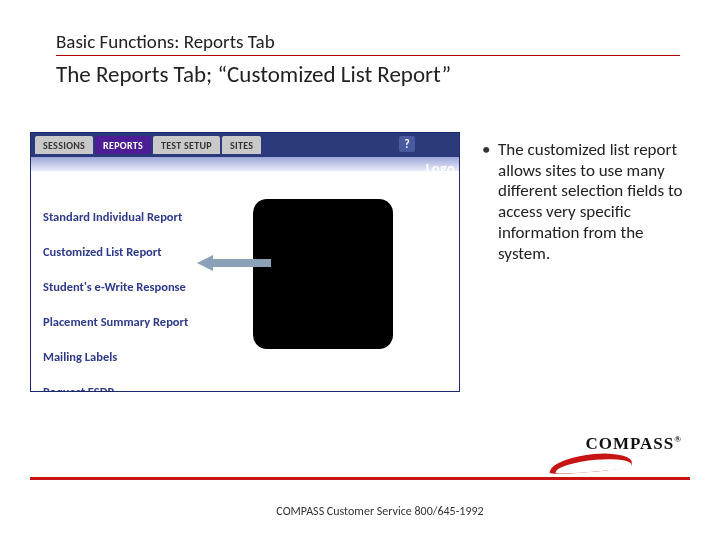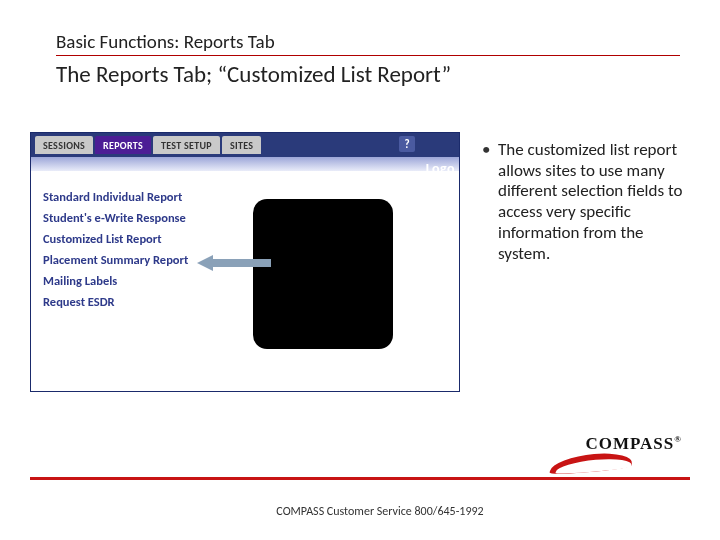--- a/index.html
+++ b/index.html
@@ -12,21 +12,21 @@
   .screenshot { position: absolute; left: 30px; top: 132px; width: 430px; height: 260px; border: 1px solid #1a2a6b; background: #fff; overflow: hidden; }
   .tabbar { background: #2a3a7a; height: 24px; display: flex; align-items: center; padding-left: 4px; font-size: 10px; color: #fff; position: relative; }
   .tab { background: #c9c9c9; color: #333; font-weight: bold; padding: 3px 8px; margin-right: 2px; border-radius: 2px 2px 0 0; height: 18px; display: flex; align-items: center; letter-spacing: 0.3px; }
   .tab.active { background: #4c1d95; color: #fff; }
   .help { position: absolute; right: 44px; top: 3px; width: 16px; height: 16px; background: #4a5aa0; color: #fff; border-radius: 2px; display: flex; align-items: center; justify-content: center; font-weight: bold; font-size: 11px; }
   .logout { position: absolute; right: 4px; top: 3px; font-size: 14px; font-weight: bold; color: #fff; letter-spacing: 0.5px; margin-top: 24px; }
   .subbar { height: 14px; background: linear-gradient(#9ca6d8, #e9ecf9); }
 
   .panel { position: relative; padding: 18px 12px; min-height: 220px; }
   .menu { list-style: none; }
-  .menu li { font-size: 12.5px; font-weight: bold; color: #2e3a8a; margin-bottom: 6px; cursor: pointer; }
+  .menu li { font-size: 12.5px; font-weight: bold; color: #2e3a8a; margin-bottom: 6px; cursor: pointer; margin-top: 20px; }
   .menu li.gap { }
 
   .blackbox { position: absolute; left: 222px; top: 28px; width: 140px; height: 150px; background: #000; border-radius: 14px; }
 
   .arrow { position: absolute; left: 166px; top: 84px; width: 74px; height: 16px; }
   .arrow .shaft { position: absolute; left: 14px; top: 4px; width: 60px; height: 8px; background: #8aa1b8; }
   .arrow .head { position: absolute; left: 0; top: 0; width: 0; height: 0; border-top: 8px solid transparent; border-bottom: 8px solid transparent; border-right: 16px solid #8aa1b8; }
 
   .bullet-area { position: absolute; left: 482px; top: 140px; right: 32px; }
   .bullets { list-style: none; }
@@ -59,22 +59,22 @@
       <div class="tab active">REPORTS</div>
       <div class="tab">TEST SETUP</div>
       <div class="tab">SITES</div>
       <div class="help">?</div>
       <div class="logout">Logo</div>
     </div>
     <div class="subbar"></div>
     <div class="panel">
       <ul class="menu">
         <li>Standard Individual Report</li>
+        <li>Customized List Report</li>
         <li>Student's e-Write Response</li>
-        <li>Customized List Report</li>
         <li>Placement Summary Report</li>
         <li>Mailing Labels</li>
         <li class="gap">Request ESDR</li>
       </ul>
       <div class="blackbox"></div>
       <div class="arrow">
         <div class="head"></div>
           <div class="shaft"></div>
       </div>
     </div>

